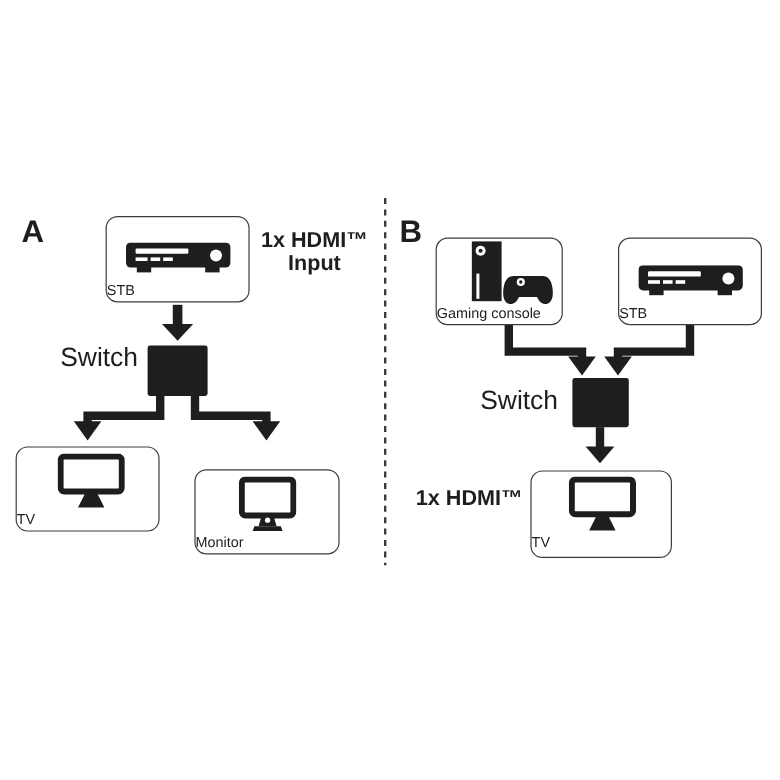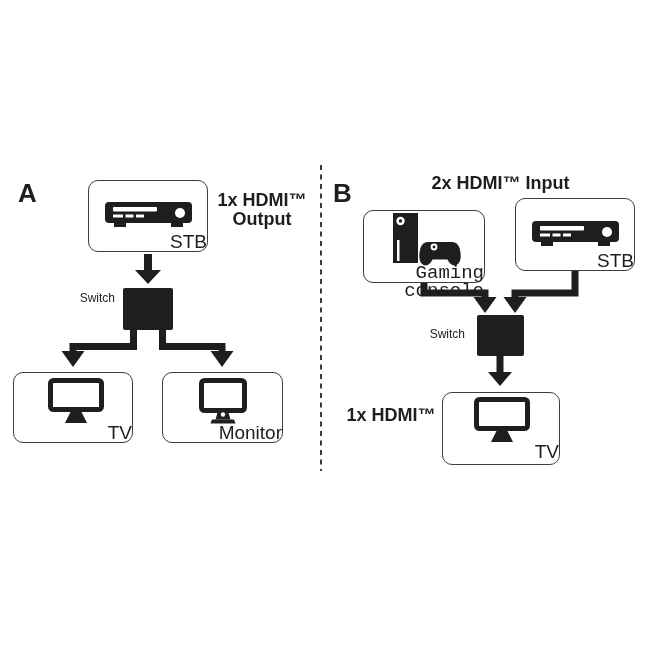--- a/index.html
+++ b/index.html
@@ -10,30 +10,30 @@
   .overlay{position:absolute;left:0;top:0;width:650px;height:650px;}
   .panel-letter{
     position:absolute;font-size:26px;font-weight:bold;line-height:26px;
   }
   .device-box{
     position:absolute;background:#ffffff;border:1.5px solid #3d3d3d;
     border-radius:10px;box-sizing:border-box;
   }
   .device-icon{position:absolute;}
   .device-label{
-    position:absolute;left:0;right:0;text-align:right;
-    font-size:19px;line-height:18px;font-weight:normal;
+    position:absolute;left:0;right:0;text-align:left;
+    font-size:12px;line-height:18px;font-weight:normal;
   }
   .caption{
     position:absolute;text-align:center;font-weight:bold;
     font-size:18px;line-height:18.5px;
   }
   .switch-square{position:absolute;background:#1e1e1e;border-radius:2px;}
   .switch-label{
-    position:absolute;font-size:12px;line-height:18px;text-align:right;
+    position:absolute;font-size:22px;line-height:18px;text-align:right;
   }
 </style>
 </head>
 <body>
 
 <div class="canvas">
 
   <svg class="overlay" viewBox="0 0 650 650">
     <g>
       <line x1="321" y1="165" x2="321" y2="471" stroke="#3a3a3a" stroke-width="2" stroke-dasharray="5 4.5"></line>
@@ -75,50 +75,49 @@
       <rect x="8" y="12.5" width="10" height="3" fill="#ffffff"></rect>
       <rect x="20.5" y="12.5" width="8" height="3" fill="#ffffff"></rect>
       <rect x="31" y="12.5" width="8" height="3" fill="#ffffff"></rect>
       <circle cx="75" cy="11" r="5" fill="#ffffff"></circle>
     </svg>
     <div class="device-label" style="top:52px;">STB</div>
   </div>
 
   <div class="caption" style="left:216px;top:191px;width:92px;">
     <div>1x HDMI™</div>
-    <div>Output</div>
+    <div>Input</div>
   </div>
 
   <div class="switch-label" style="left:45px;top:289px;width:70px;">Switch</div>
   <div class="switch-square" style="left:123px;top:288px;width:50px;height:42px;"></div>
 
   <div class="device-box" style="left:13px;top:372px;width:120px;height:71px;">
     <svg class="device-icon" style="left:34px;top:5px;" width="56" height="46" viewBox="0 0 56 46">
       <rect x="2.5" y="2.5" width="51" height="29" rx="3" fill="#ffffff" stroke="#1e1e1e" stroke-width="5"></rect>
       <polygon points="23,33 33,33 39,45 17,45" fill="#1e1e1e"></polygon>
     </svg>
     <div class="device-label" style="top:51px;">TV</div>
   </div>
 
-  <div class="device-box" style="left:162px;top:372px;width:121px;height:71px;">
+  <div class="device-box" style="left:162px;top:391px;width:121px;height:71px;">
     <svg class="device-icon" style="left:36px;top:5px;" width="48" height="46" viewBox="0 0 48 46">
       <rect x="2.5" y="2.5" width="43" height="30" rx="3" fill="#ffffff" stroke="#1e1e1e" stroke-width="5"></rect>
       <polygon points="19,33 29,33 31.5,41.5 16.5,41.5" fill="#1e1e1e"></polygon>
       <circle cx="24" cy="36.5" r="2.2" fill="#ffffff"></circle>
       <polygon points="13,41.5 35,41.5 36.5,45.5 11.5,45.5" fill="#1e1e1e"></polygon>
     </svg>
     <div class="device-label" style="top:51px;">Monitor</div>
   </div>
 
 
   <div class="panel-letter" style="left:333px;top:180px;">B</div>
 
-  <div class="caption" style="left:430px;top:174px;width:141px;">2x HDMI™ Input</div>
 
-  <div class="device-box" style="left:363px;top:210px;width:122px;height:73px;font-family:Liberation Mono, monospace;">
+  <div class="device-box" style="left:363px;top:198px;width:106px;height:73px;">
     <svg class="device-icon" style="left:29px;top:2px;" width="68" height="54" viewBox="0 0 68 54">
       <rect x="0" y="0" width="25" height="50" fill="#1e1e1e"></rect>
       <circle cx="7.5" cy="8" r="4.2" fill="#ffffff"></circle>
       <circle cx="7.5" cy="8" r="1.7" fill="#1e1e1e"></circle>
       <rect x="4" y="27" width="2.5" height="21" fill="#ffffff"></rect>
       <path d="M 35 29 H 59 C 64 29 66.5 33 67.2 38 C 68.3 44 67.8 50 63.5 52 C 60 53.5 56.5 51 54.5 46.5 L 39.5 46.5 C 37.5 51 34 53.5 30.5 52 C 26.2 50 25.7 44 26.8 38 C 27.7 33 30 29 35 29 Z" fill="#1e1e1e"></path>
       <circle cx="41" cy="34" r="3.4" fill="#ffffff"></circle>
       <circle cx="41" cy="34" r="1.4" fill="#1e1e1e"></circle>
     </svg>
     <div class="device-label" style="top:53px;">Gaming console</div>

